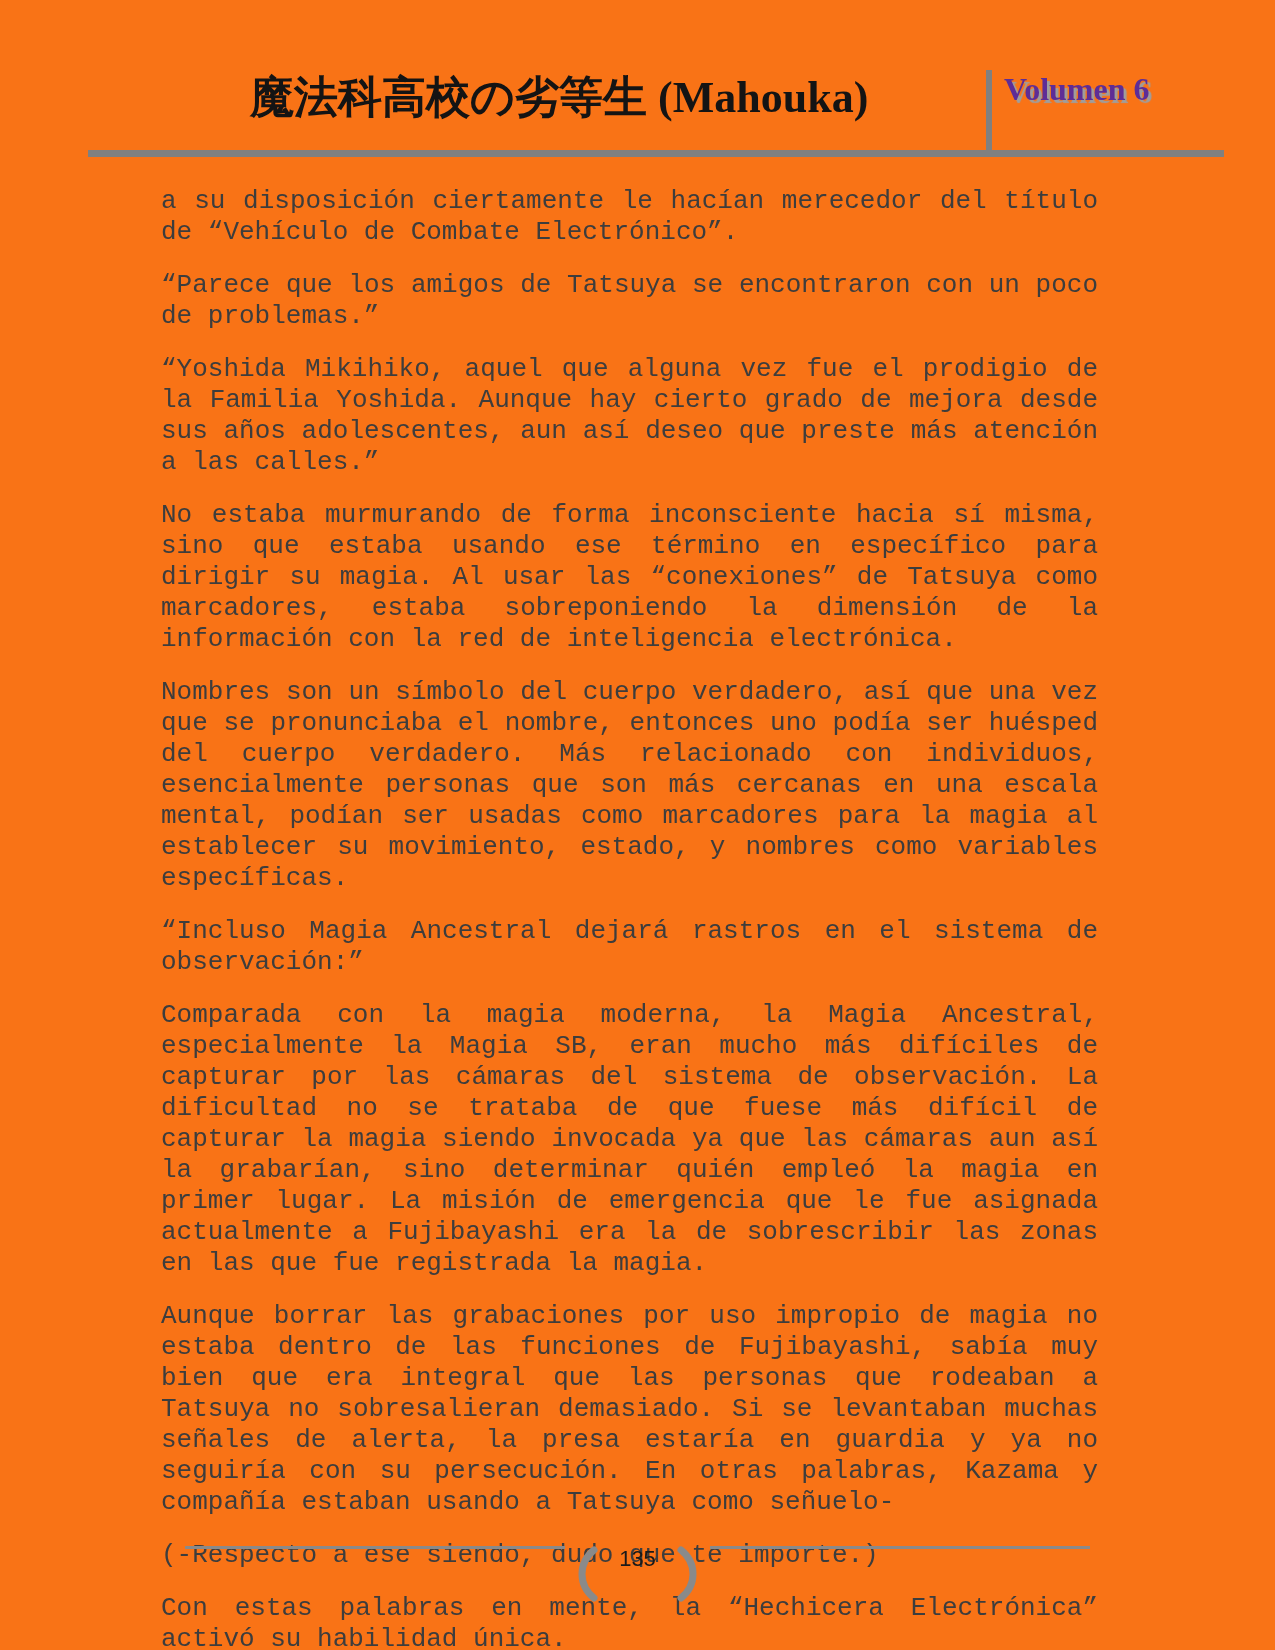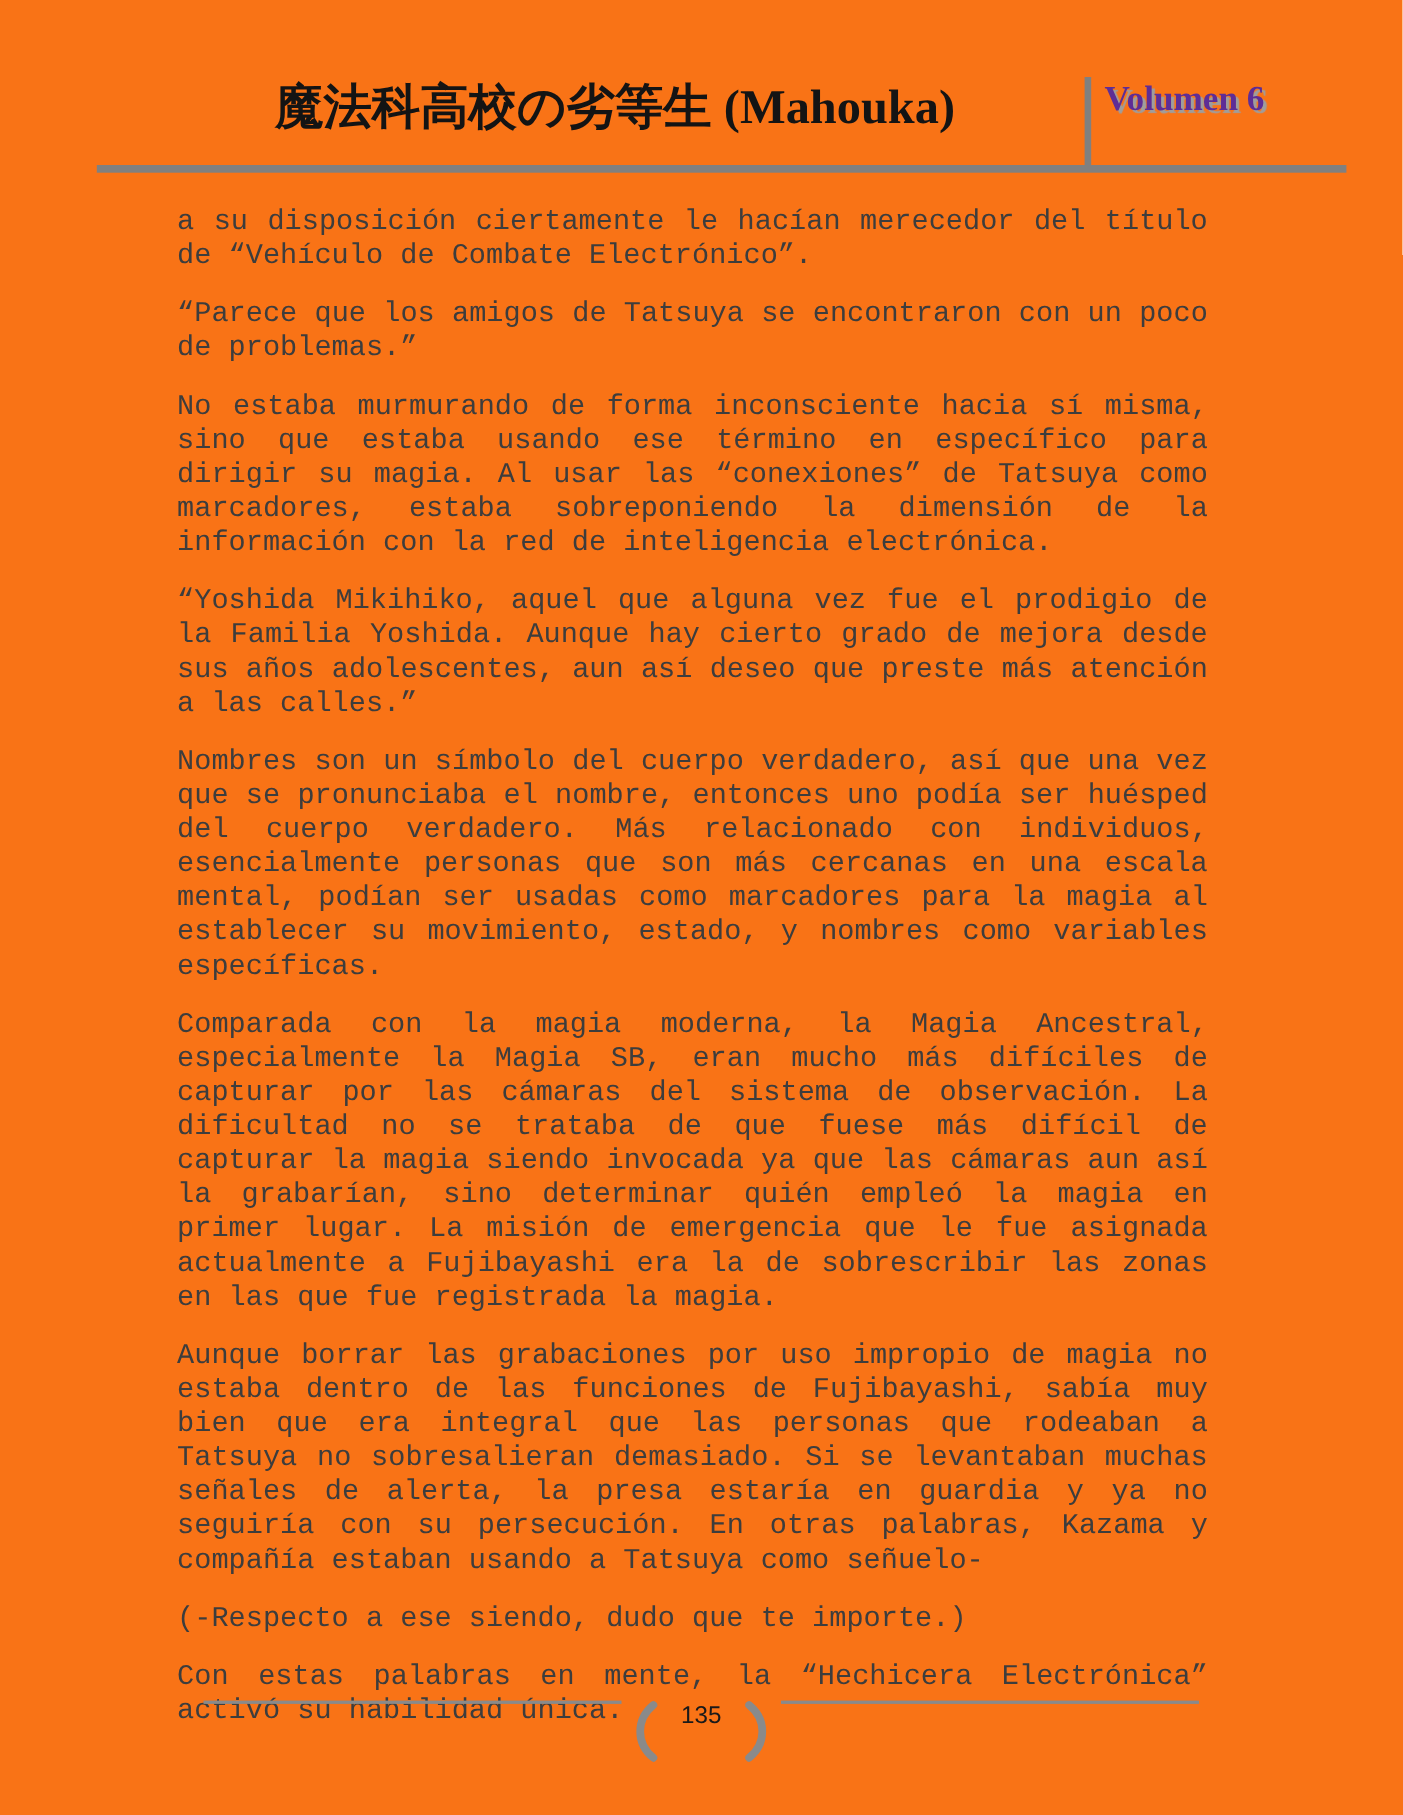--- a/index.html
+++ b/index.html
@@ -109,23 +109,24 @@
 
   <div class="header-vbar"></div>
 
   <div class="volume-label">Volumen 6</div>
 
   <div class="header-hrule"></div>
 
   <main class="body-text">
     <p>a su disposición ciertamente le hacían merecedor del título de “Vehículo de Combate Electrónico”.</p>
     <p>“Parece que los amigos de Tatsuya se encontraron con un poco de problemas.”</p>
+    <p>“Yoshida Mikihiko, aquel que alguna vez fue el prodigio de la Familia Yoshida. Aunque hay cierto grado de mejora desde sus años adolescentes, aun así deseo que preste más atención a las calles.”</p>
     <p>No estaba murmurando de forma inconsciente hacia sí misma, sino que estaba usando ese término en específico para dirigir su magia. Al usar las “conexiones” de Tatsuya como marcadores, estaba sobreponiendo la dimensión de la información con la red de inteligencia electrónica.</p>
-    <p>“Yoshida Mikihiko, aquel que alguna vez fue el prodigio de la Familia Yoshida. Aunque hay cierto grado de mejora desde sus años adolescentes, aun así deseo que preste más atención a las calles.”</p>
     <p>Nombres son un símbolo del cuerpo verdadero, así que una vez que se pronunciaba el nombre, entonces uno podía ser huésped del cuerpo verdadero. Más relacionado con individuos, esencialmente personas que son más cercanas en una escala mental, podían ser usadas como marcadores para la magia al establecer su movimiento, estado, y nombres como variables específicas.</p>
+    <p>“Incluso Magia Ancestral dejará rastros en el sistema de observación:”</p>
     <p>Comparada con la magia moderna, la Magia Ancestral, especialmente la Magia SB, eran mucho más difíciles de capturar por las cámaras del sistema de observación. La dificultad no se trataba de que fuese más difícil de capturar la magia siendo invocada ya que las cámaras aun así la grabarían, sino determinar quién empleó la magia en primer lugar. La misión de emergencia que le fue asignada actualmente a Fujibayashi era la de sobrescribir las zonas en las que fue registrada la magia.</p>
     <p>Aunque borrar las grabaciones por uso impropio de magia no estaba dentro de las funciones de Fujibayashi, sabía muy bien que era integral que las personas que rodeaban a Tatsuya no sobresalieran demasiado. Si se levantaban muchas señales de alerta, la presa estaría en guardia y ya no seguiría con su persecución. En otras palabras, Kazama y compañía estaban usando a Tatsuya como señuelo-</p>
     <p>(-Respecto a ese siendo, dudo que te importe.)</p>
     <p>Con estas palabras en mente, la “Hechicera Electrónica” activó su habilidad única.</p>
   </main>
 
   <footer class="page-footer">
     <div class="footer-line"></div>
 
     <svg class="bracket" width="32" height="56" viewBox="0 0 32 56">

